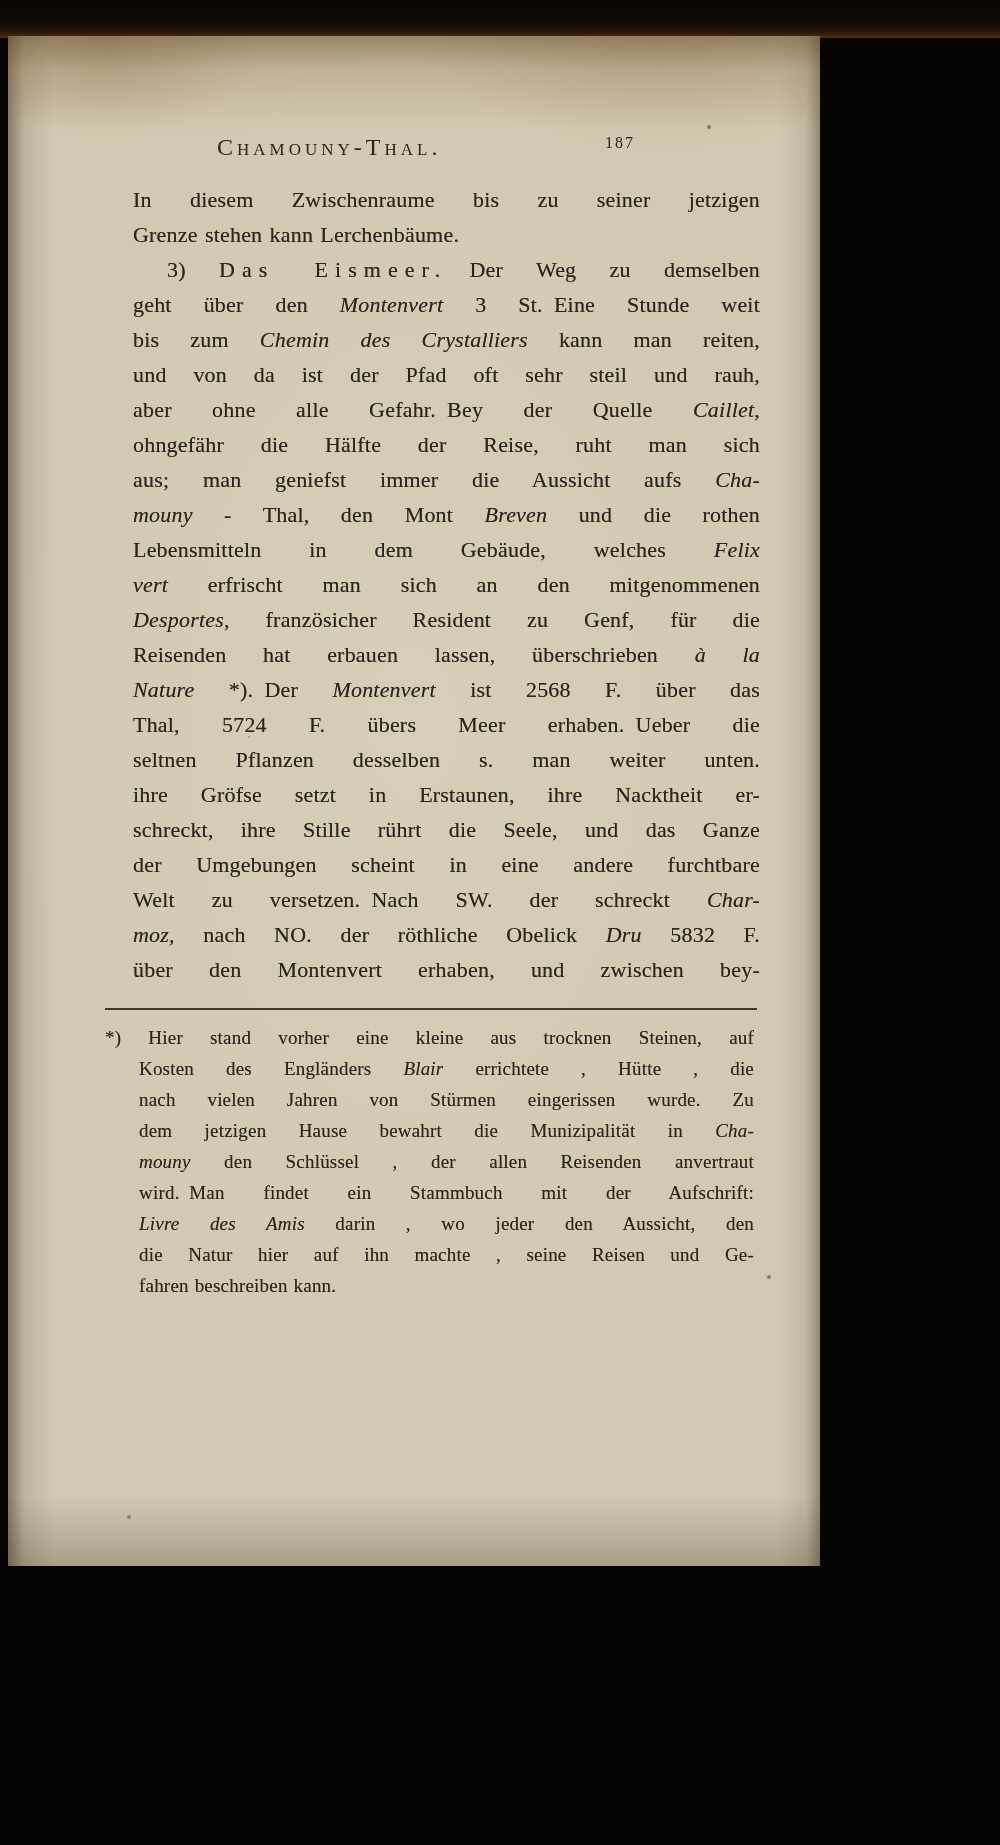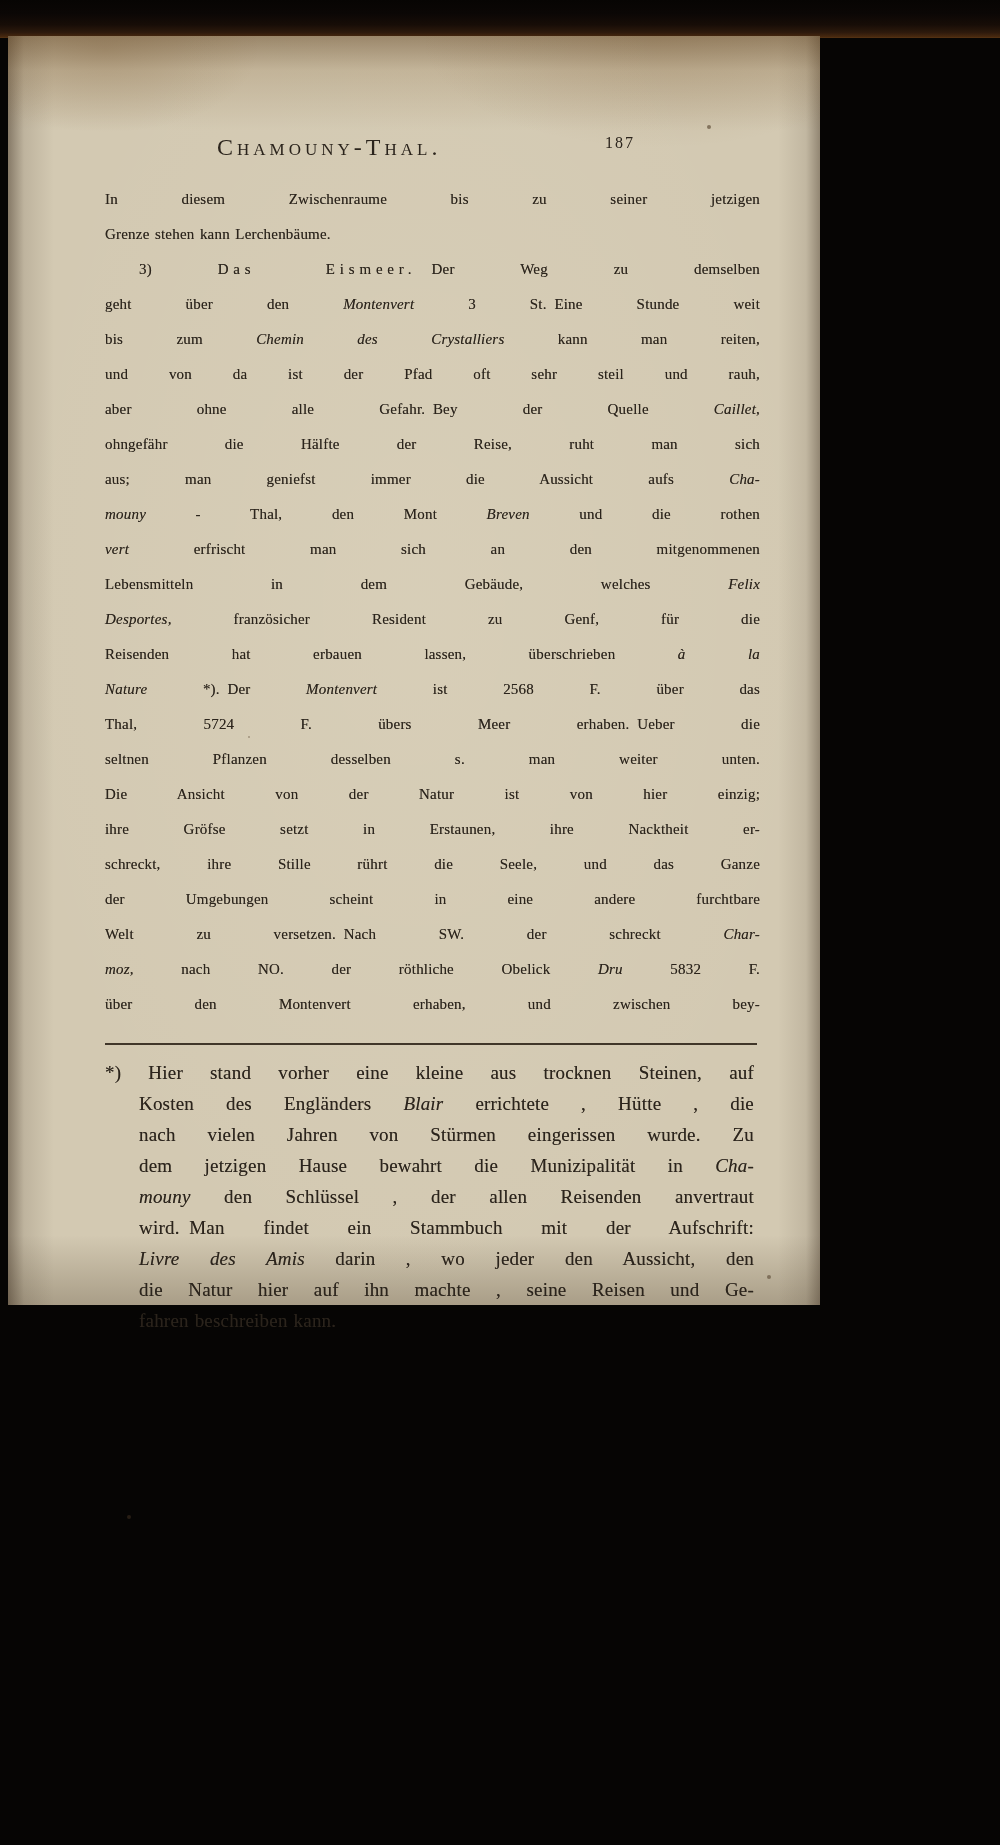--- a/index.html
+++ b/index.html
@@ -9,21 +9,21 @@
     background: #060504;
     position: relative;
     overflow: hidden;
     font-family: "Liberation Serif", "DejaVu Serif", serif;
   }
   .top-band {
     position: absolute; top: 0; left: 0; width: 1000px; height: 38px;
     background: linear-gradient(180deg, #070503 0%, #0b0705 35%, #170d07 65%, #2c190c 85%, #48290f 97%, #5a3614 100%);
   }
   .page {
-    position: absolute; left: 8px; top: 36px; width: 812px; height: 1269px;
+    position: absolute; left: 8px; top: 36px; width: 812px; height: 1530px;
     background:
       radial-gradient(220px 120px at 12% 1%, rgba(110,75,35,0.22), rgba(0,0,0,0) 70%),
       radial-gradient(340px 160px at 80% 0%, rgba(115,80,40,0.18), rgba(0,0,0,0) 70%),
       radial-gradient(520px 900px at 50% 45%, rgba(255,250,232,0.10), rgba(0,0,0,0) 80%),
       linear-gradient(180deg, rgba(95,65,30,0.50) 0px, rgba(140,110,70,0.25) 34px, rgba(0,0,0,0) 95px),
       linear-gradient(90deg, rgba(40,25,12,0.45) 0px, rgba(40,25,12,0.12) 16px, rgba(0,0,0,0) 46px),
       linear-gradient(270deg, rgba(40,25,12,0.38) 0px, rgba(40,25,12,0.10) 14px, rgba(0,0,0,0) 42px),
       linear-gradient(0deg, rgba(60,45,25,0.28) 0px, rgba(0,0,0,0) 70px),
       var(--paper, #d3c9b2);
     box-sizing: border-box;
@@ -45,24 +45,25 @@
     font-variant: small-caps;
     font-size: 24px; letter-spacing: 4px;
     color: var(--ink, #2b241c);
   }
   .header .pagenum {
     position: absolute; left: 500px; top: 0;
     font-size: 16px; letter-spacing: 2px;
   }
   .body-text { margin-top: 16px; width: 655px; }
   .bline {
-    font-size: 15px; line-height: 35px;
+    font-size: 22px; line-height: 35px;
     letter-spacing: 0.2px; word-spacing: 1.5px;
     text-align: justify; text-align-last: justify;
     text-shadow: 0 0 0.5px rgba(43,36,28,0.55);
+    margin-left: 28px;
   }
   .footnote-rule {
     width: 652px; margin-top: 21px;
     border-top: 2.5px solid rgba(48,38,26,0.9);
   }
   .footnote-text { margin-top: 12px; width: 649px; }
   .fline {
     font-size: 19px; line-height: 31px;
     letter-spacing: 0.2px; word-spacing: 1px;
     text-align: justify; text-align-last: justify;
@@ -91,28 +92,27 @@
       <div class="bline"><span class="rm">In diesem Zwischenraume bis zu seiner jetzigen</span></div>
       <div class="bline nojust"><span class="rm">Grenze stehen kann Lerchenbäume.</span></div>
       <div class="bline indent"><span class="rm">3) </span><span class="sp">Das Eismeer.</span><span class="rm"> Der Weg zu demselben</span></div>
       <div class="bline"><span class="rm">geht über den </span><span class="it">Montenvert</span><span class="rm"> 3 St. Eine Stunde weit</span></div>
       <div class="bline"><span class="rm">bis zum </span><span class="it">Chemin des Crystalliers</span><span class="rm"> kann man reiten,</span></div>
       <div class="bline"><span class="rm">und von da ist der Pfad oft sehr steil und rauh,</span></div>
       <div class="bline"><span class="rm">aber ohne alle Gefahr. Bey der Quelle </span><span class="it">Caillet</span><span class="rm">,</span></div>
       <div class="bline"><span class="rm">ohngefähr die Hälfte der Reise, ruht man sich</span></div>
       <div class="bline"><span class="rm">aus; man geniefst immer die Aussicht aufs </span><span class="it">Cha-</span></div>
       <div class="bline"><span class="it">mouny</span><span class="rm"> - Thal, den Mont </span><span class="it">Breven</span><span class="rm"> und die rothen</span></div>
+      <div class="bline"><span class="rm">Lebensmitteln in dem Gebäude, welches </span><span class="it">Felix</span></div>
       <div class="bline"><span class="it">vert</span><span class="rm"> erfrischt man sich an den mitgenommenen</span></div>
-      <div class="bline"><span class="rm">Lebensmitteln in dem Gebäude, welches </span><span class="it">Felix</span></div>
       <div class="bline"><span class="it">Desportes,</span><span class="rm"> französicher Resident zu Genf, für die</span></div>
       <div class="bline"><span class="rm">Reisenden hat erbauen lassen, überschrieben </span><span class="it">à la</span></div>
       <div class="bline"><span class="it">Nature</span><span class="rm"> *). Der </span><span class="it">Montenvert</span><span class="rm"> ist 2568 F. über das</span></div>
       <div class="bline"><span class="rm">Thal, 5724 F. übers Meer erhaben. Ueber die</span></div>
       <div class="bline"><span class="rm">seltnen Pflanzen desselben s. man weiter unten.</span></div>
-      <div class="bline"><span class="rm">Die Ansicht von der Natur ist von hier einzig;</span></div>
       <div class="bline"><span class="rm">ihre Gröfse setzt in Erstaunen, ihre Nacktheit er-</span></div>
       <div class="bline"><span class="rm">schreckt, ihre Stille rührt die Seele, und das Ganze</span></div>
       <div class="bline"><span class="rm">der Umgebungen scheint in eine andere furchtbare</span></div>
       <div class="bline"><span class="rm">Welt zu versetzen. Nach SW. der schreckt </span><span class="it">Char-</span></div>
       <div class="bline"><span class="it">moz,</span><span class="rm"> nach NO. der röthliche Obelick </span><span class="it">Dru</span><span class="rm"> 5832 F.</span></div>
       <div class="bline"><span class="rm">über den Montenvert erhaben, und zwischen bey-</span></div>
     </div>
 
   <div class="footnote-rule"></div>
 

